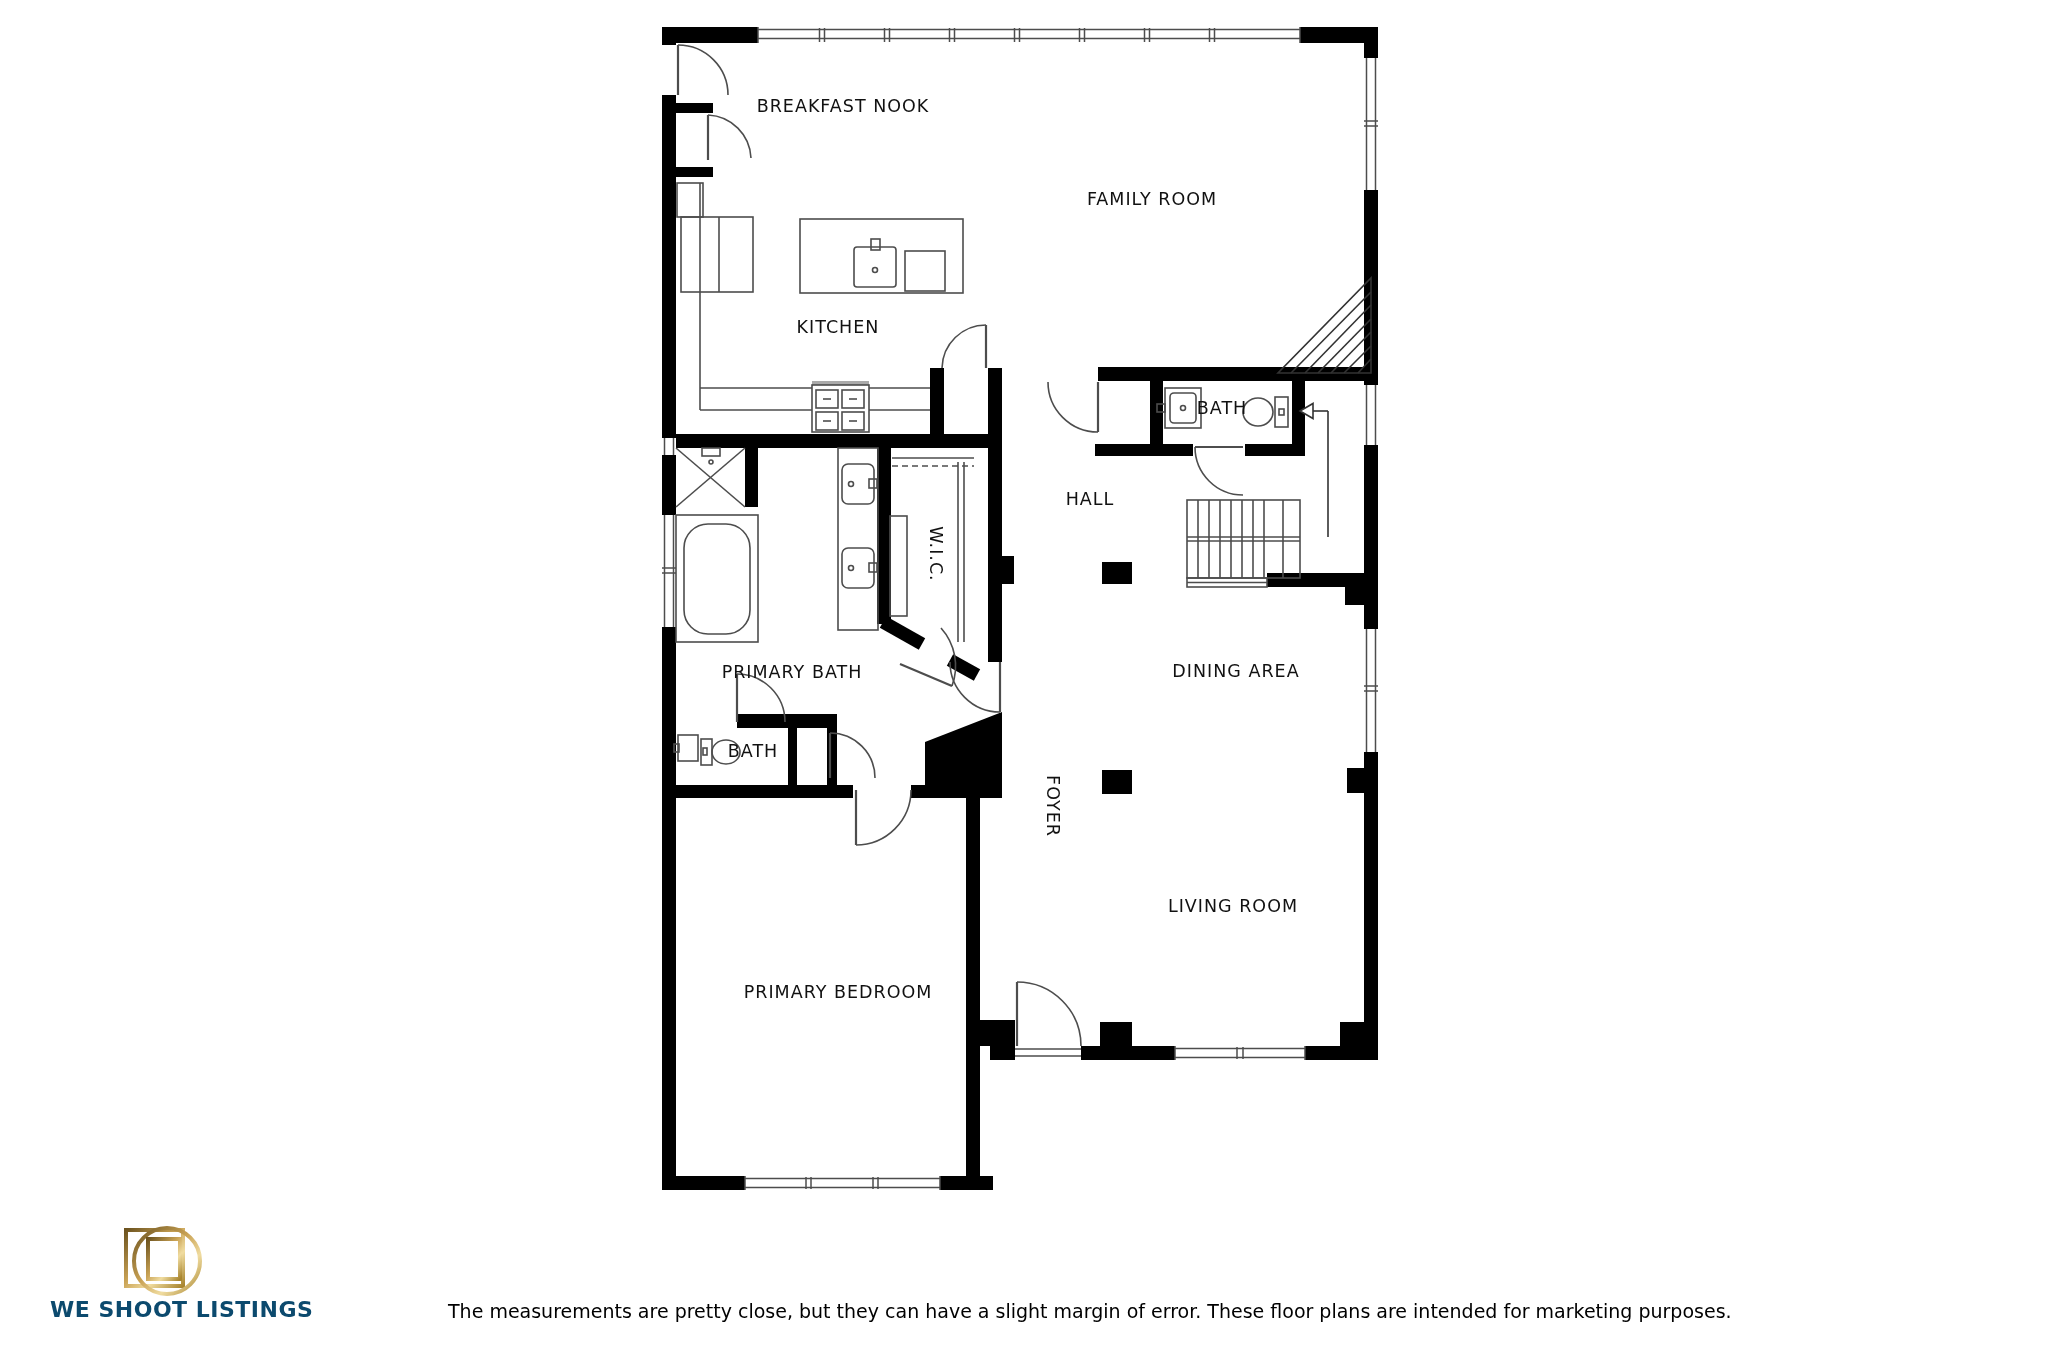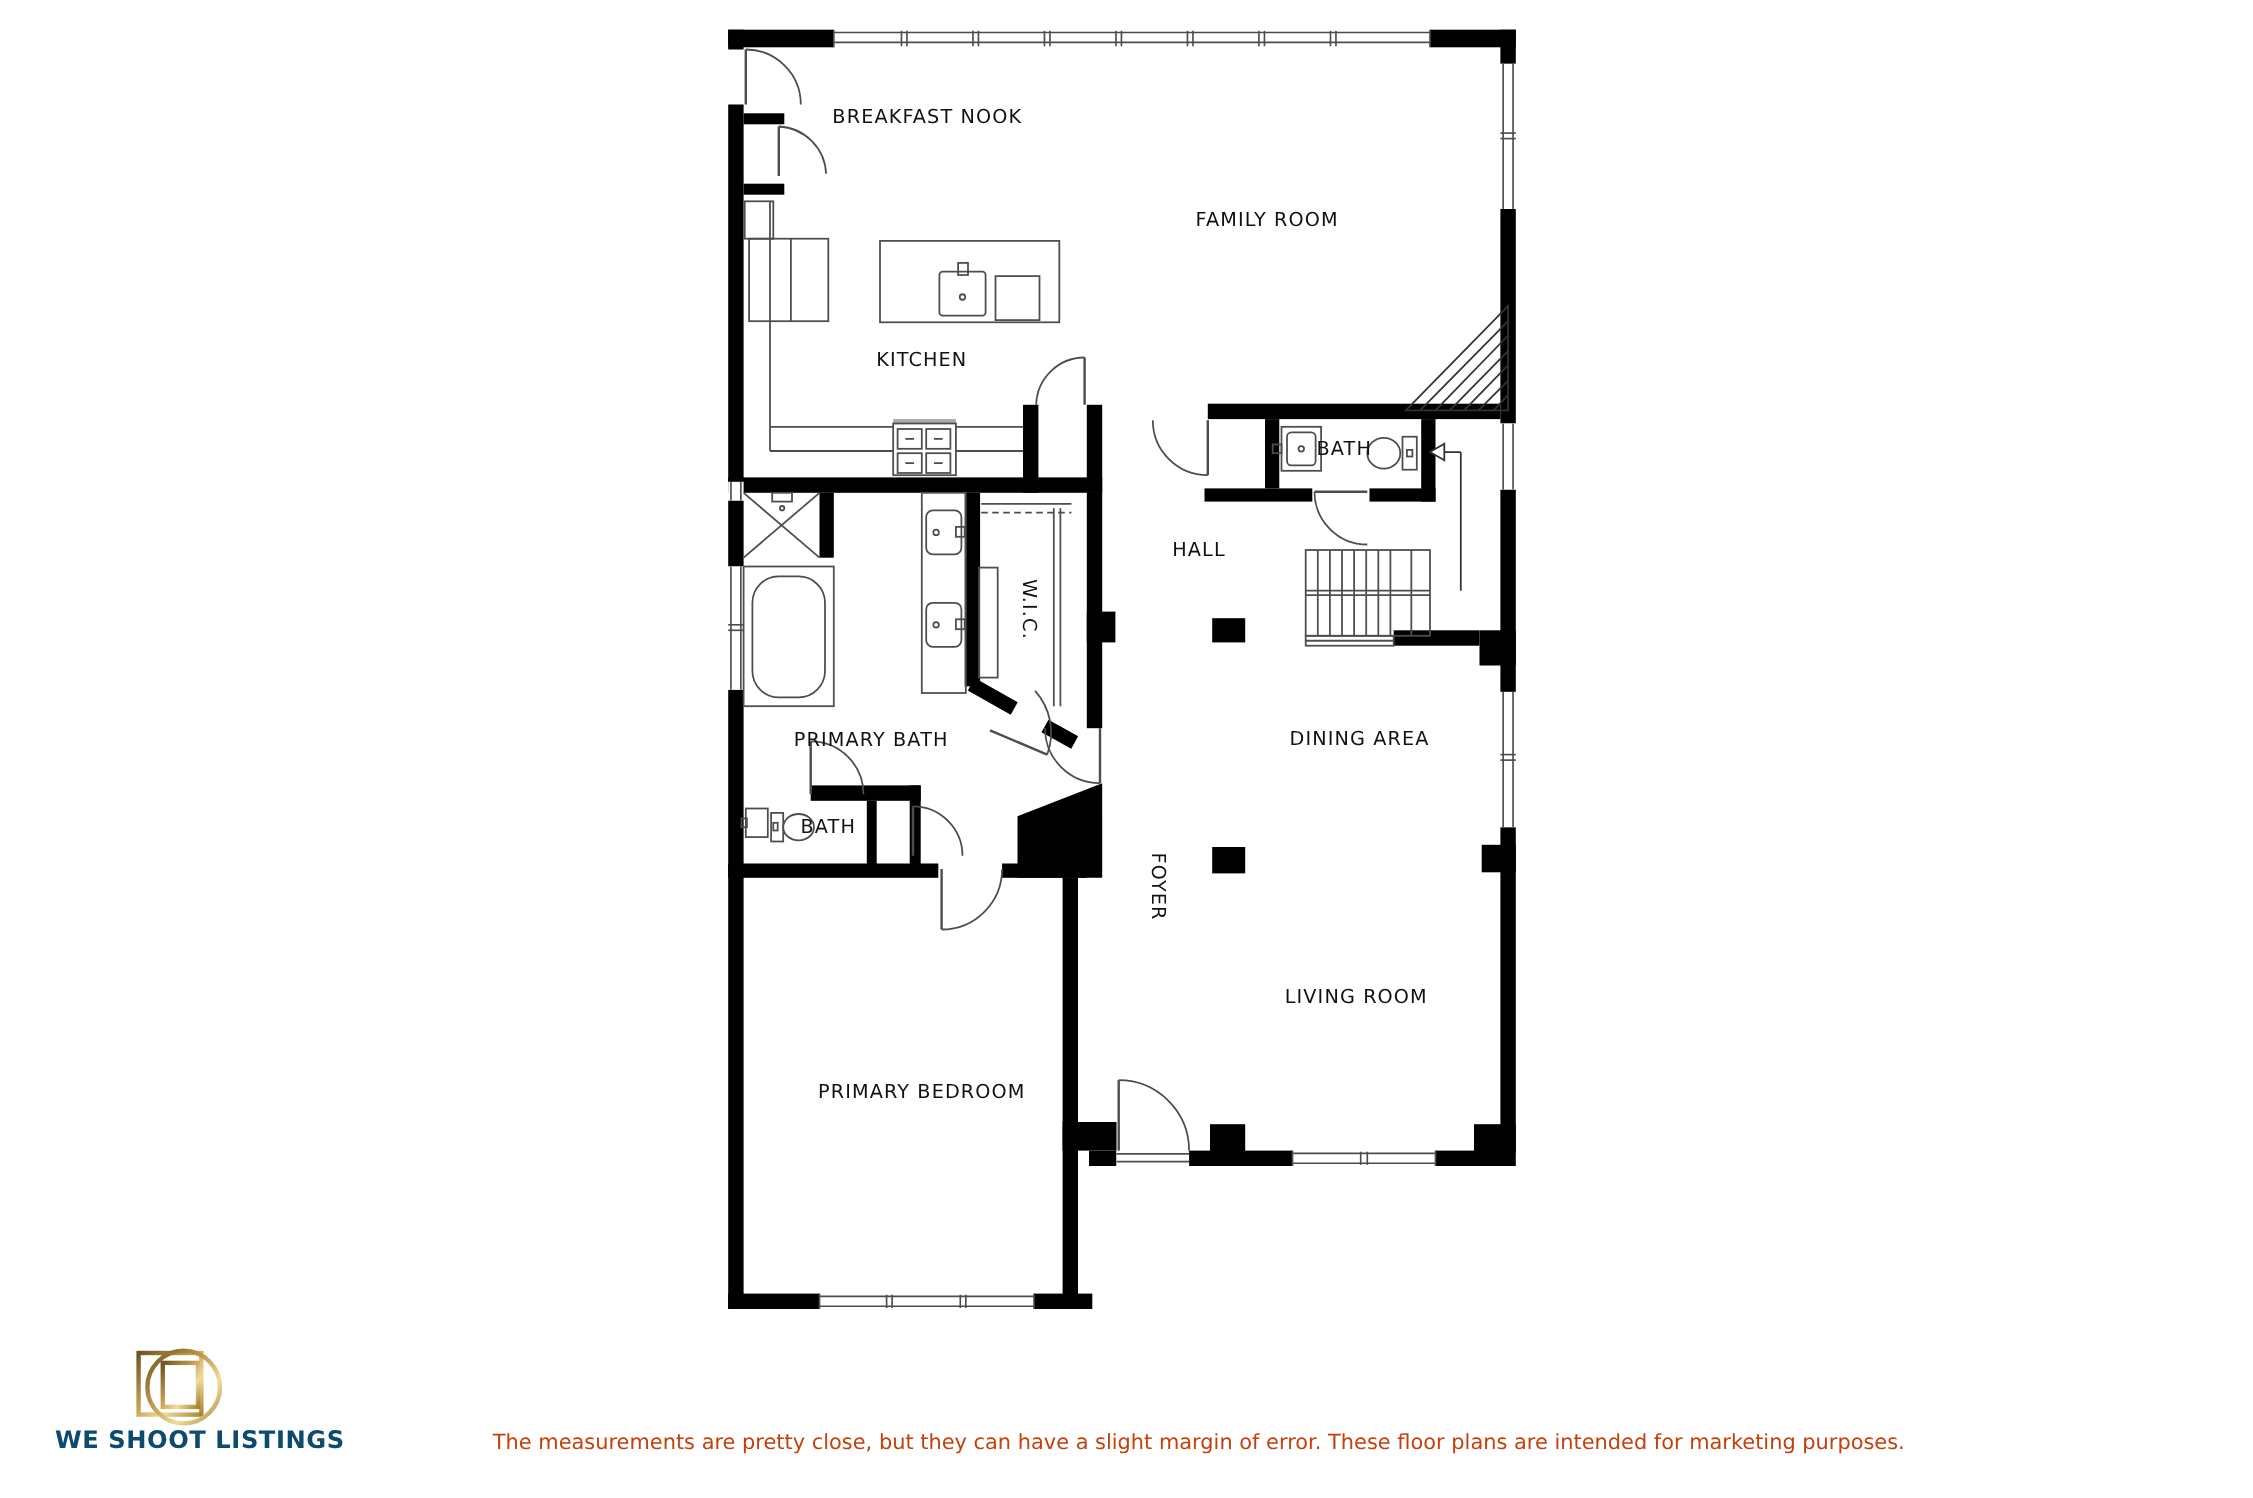--- a/index.html
+++ b/index.html
@@ -1,20 +1,20 @@
 <!DOCTYPE html>
 <html><head>
 <meta charset="utf-8">
 <style>
   html,body{margin:0;padding:0;background:#fff;}
   .screen{position:relative;width:2048px;height:1362px;background:#ffffff;overflow:hidden;
           font-family:"DejaVu Sans","Liberation Sans",sans-serif;}
   svg text{font-family:"DejaVu Sans","Liberation Sans",sans-serif;fill:#111;font-size:17.5px;letter-spacing:1px;}
   .brand{position:absolute;left:50px;top:1297px;font-size:22px;font-weight:800;letter-spacing:.5px;color:#0c4a6e;}
-  .disclaimer{position:absolute;left:448px;top:1300px;font-size:19px;color:#c2410c;}
+  .disclaimer{position:absolute;left:448px;top:1300px;font-size:19px;color:#000000;}
 </style>
 </head>
 <body>
 
 <div class="screen">
 
 <svg width="2048" height="1362" viewBox="0 0 2048 1362">
 
   <g fill="#000" stroke="none">
 

